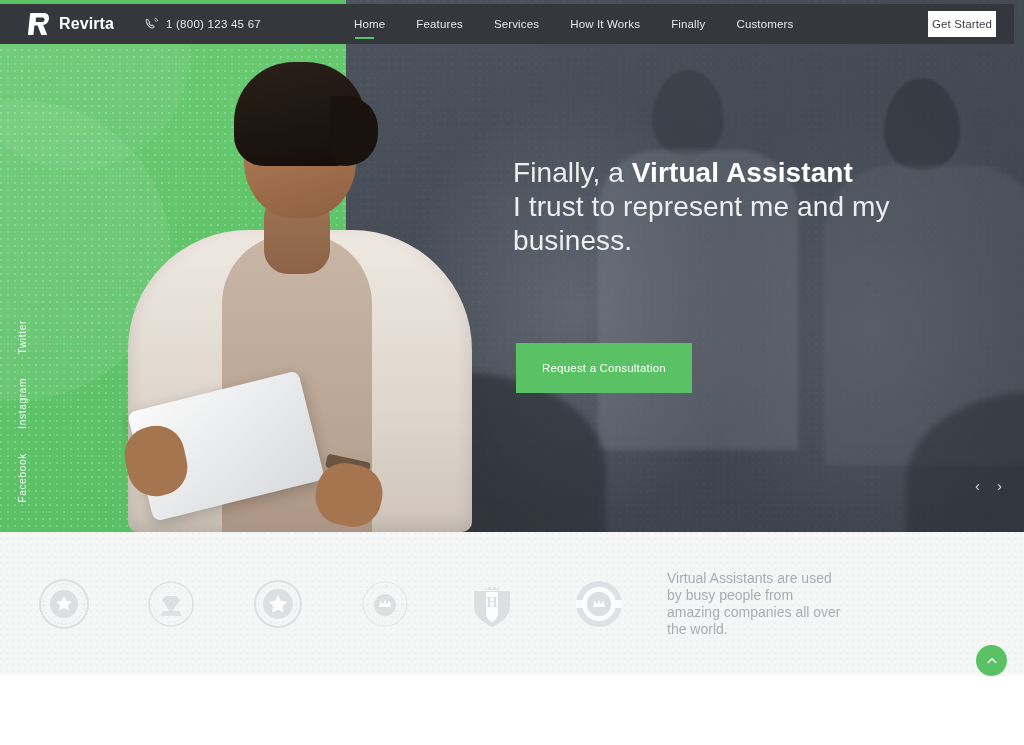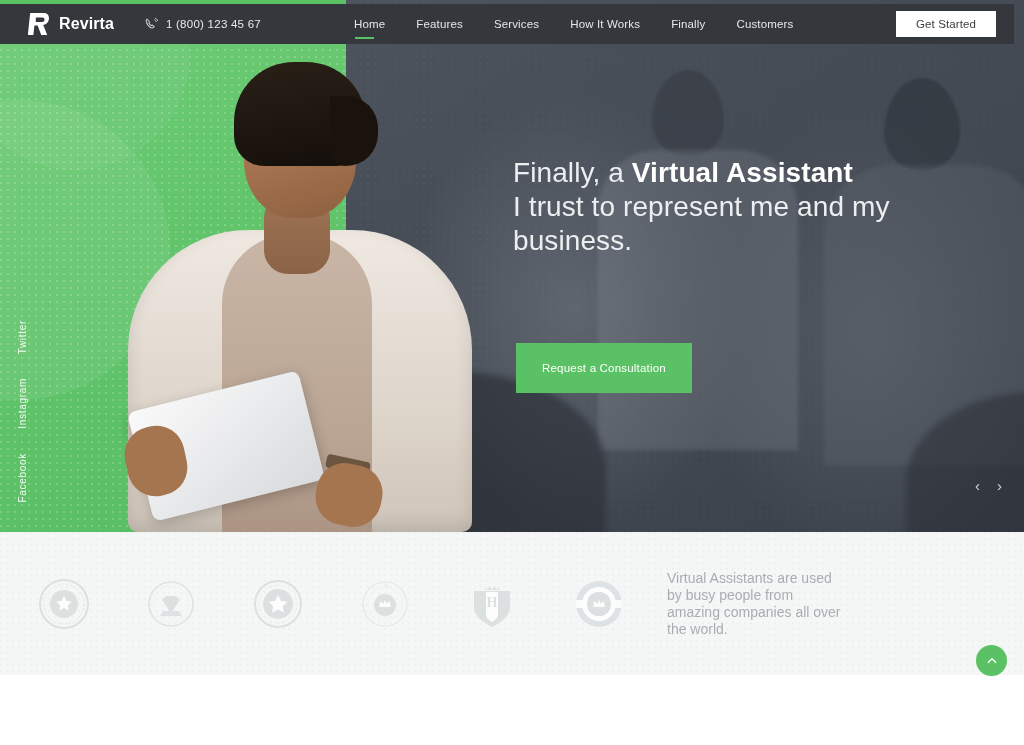--- a/index.html
+++ b/index.html
@@ -134,21 +134,21 @@
     padding:6px 0; margin-right:31px; letter-spacing:.15px; cursor:pointer;
   }
   .nav-item:last-child{ margin-right:8px; }
   .nav-item.active::after{
     content:""; position:absolute; left:1px; bottom:-3px;
     width:19px; height:2px; background:#5ac264;
   }
   .get-started {
     position:absolute; right:18px; top:7px;
     background:#fff; color:#3a3d42; font-size:11.5px;
-    border:none; padding:7px 20px; cursor:pointer; letter-spacing:.1px;
+    border:none; padding:7px 4px; cursor:pointer; letter-spacing:.1px;
   }
 
   
   .social {
     position:absolute; left:17px; top:320px; z-index:5;
     display:flex; flex-direction:column; align-items:center;
   }
   .social span {
     writing-mode:vertical-rl; transform:rotate(180deg);
     color:#ffffff; font-size:10px; letter-spacing:.7px;

